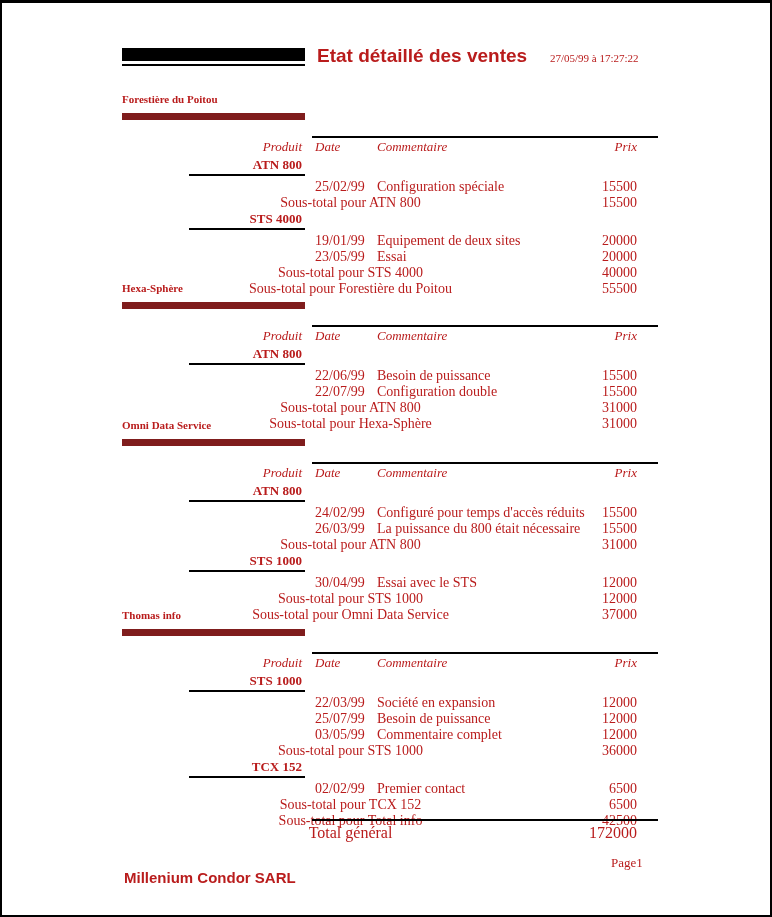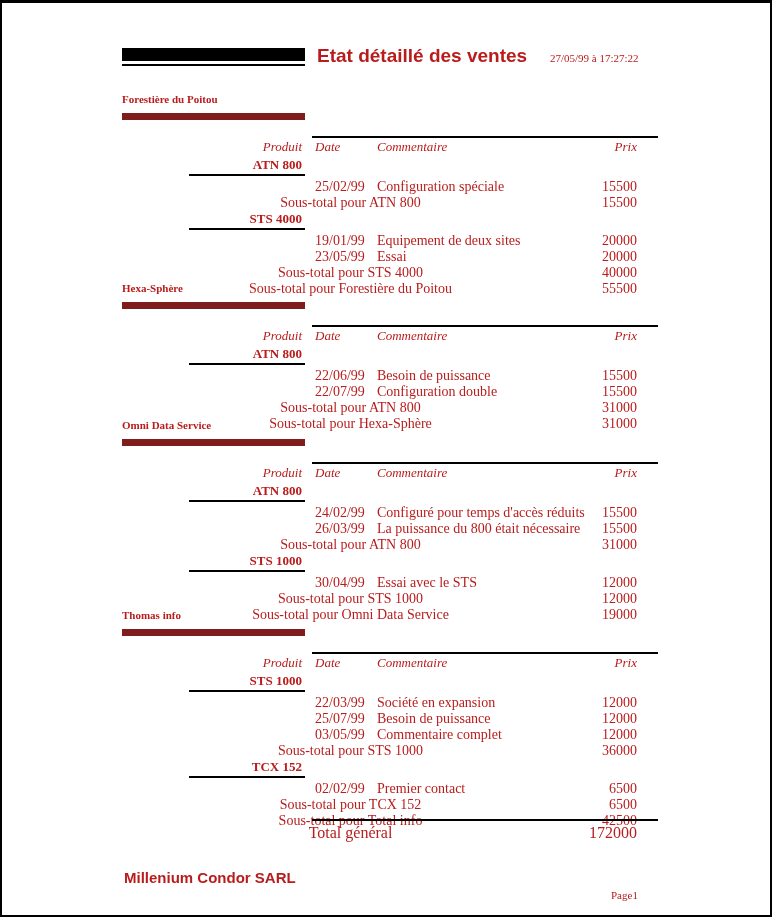--- a/index.html
+++ b/index.html
@@ -47,21 +47,21 @@
   
   .grand-total { position:absolute; left:120px; top:816px; width:536px; }
   .gt-rule { margin-left:190px; width:346px; height:2px; background:#000; }
   .gt-row  { position:relative; height:16px; margin-top:4px; font-size:16px; line-height:15px; }
 
   
   .footer-company {
     position:absolute; left:122px; top:866px;
     font-family:"Liberation Sans", sans-serif; font-weight:bold; font-size:15px; white-space:nowrap;
   }
-  .footer-page { position:absolute; left:609px; top:886px; font-size:11px; white-space:nowrap; }
+  .footer-page { position:absolute; left:609px; top:852px; font-size:13px; white-space:nowrap; }
 </style>
 </head>
 <body>
 
 <div class="page">
 
   <div class="logo-bar"></div>
   <div class="logo-rule"></div>
   <div class="report-title">Etat détaillé des ventes</div>
   <div class="timestamp">27/05/99 à 17:27:22</div>
@@ -193,21 +193,21 @@
         <span class="c-comment">Essai avec le STS</span>
         <span class="c-price">12000</span>
       </div>
       <div class="row">
         <span class="c-sublabel">Sous-total pour STS 1000</span>
         <span class="c-price">12000</span>
       </div>
 
       <div class="row">
         <span class="c-sublabel">Sous-total pour Omni Data Service</span>
-        <span class="c-price">19000</span>
+        <span class="c-price">37000</span>
       </div>
     </div>
   </div>
 
   <div class="section" style="top:604px">
     <div class="client-name">Thomas info</div>
     <div class="tbl">
       <div class="hdr-row">
         <span class="hdr-rule"></span>
         <span class="h-produit">Produit</span>

